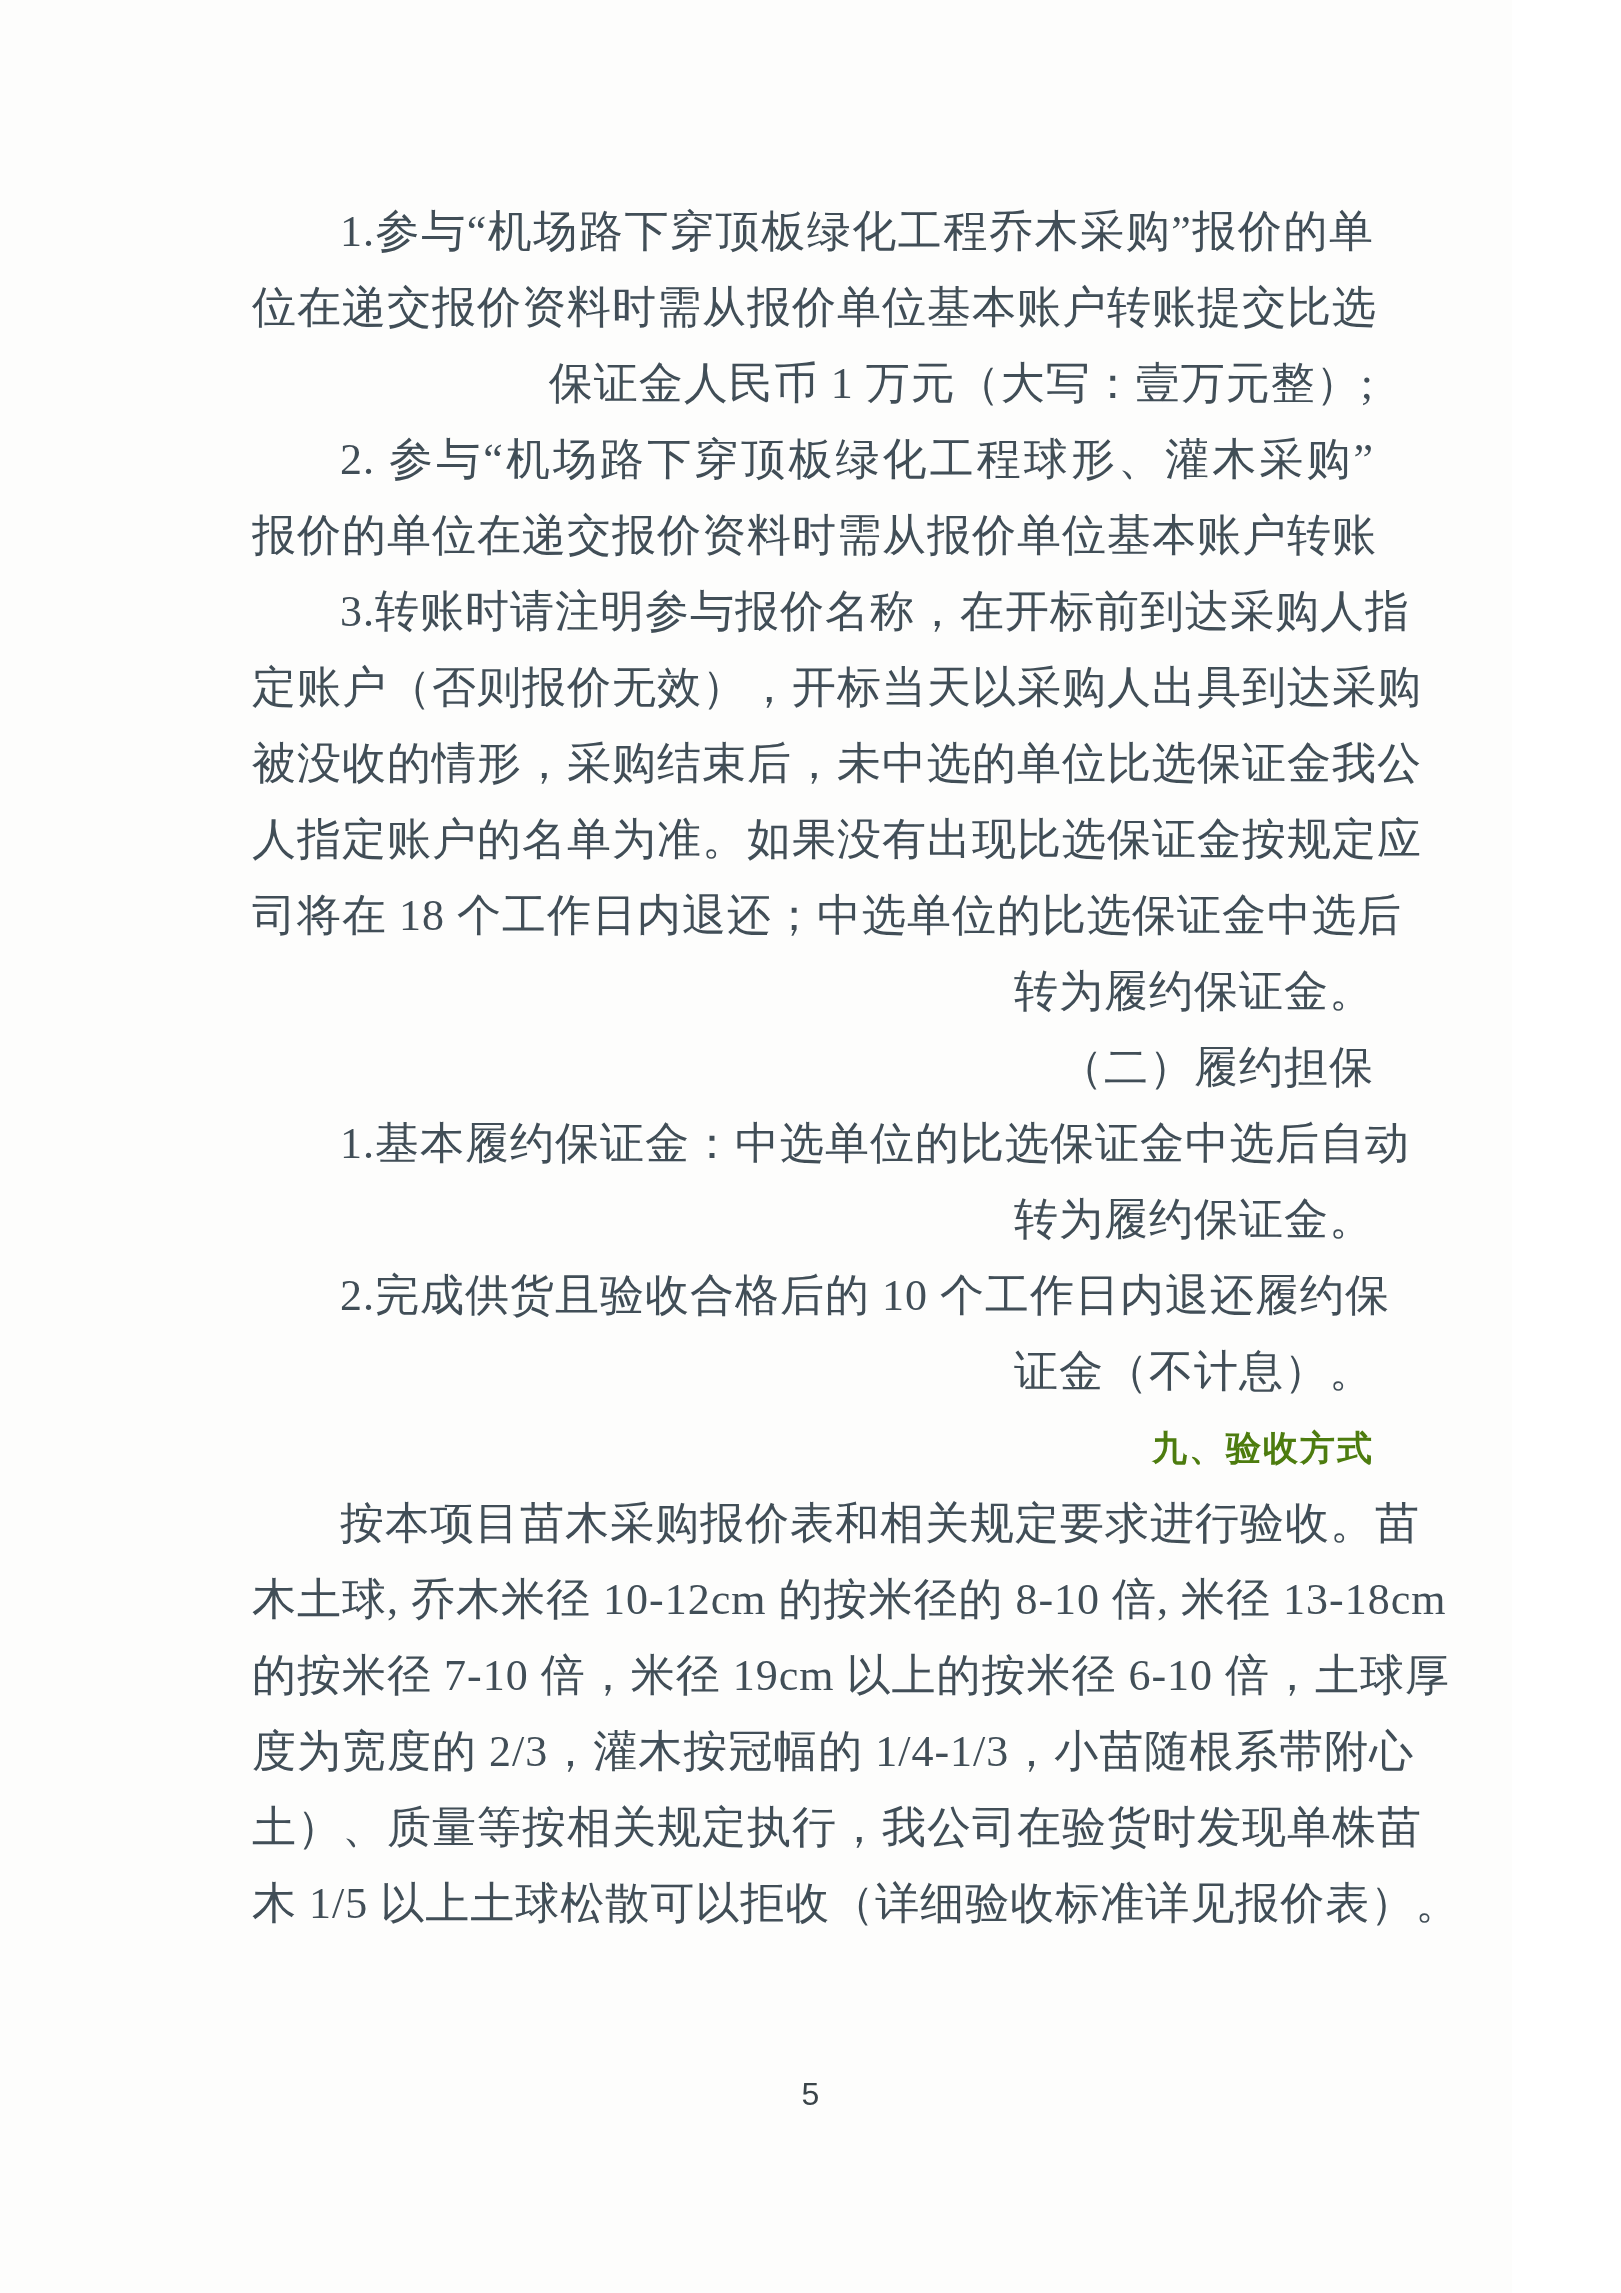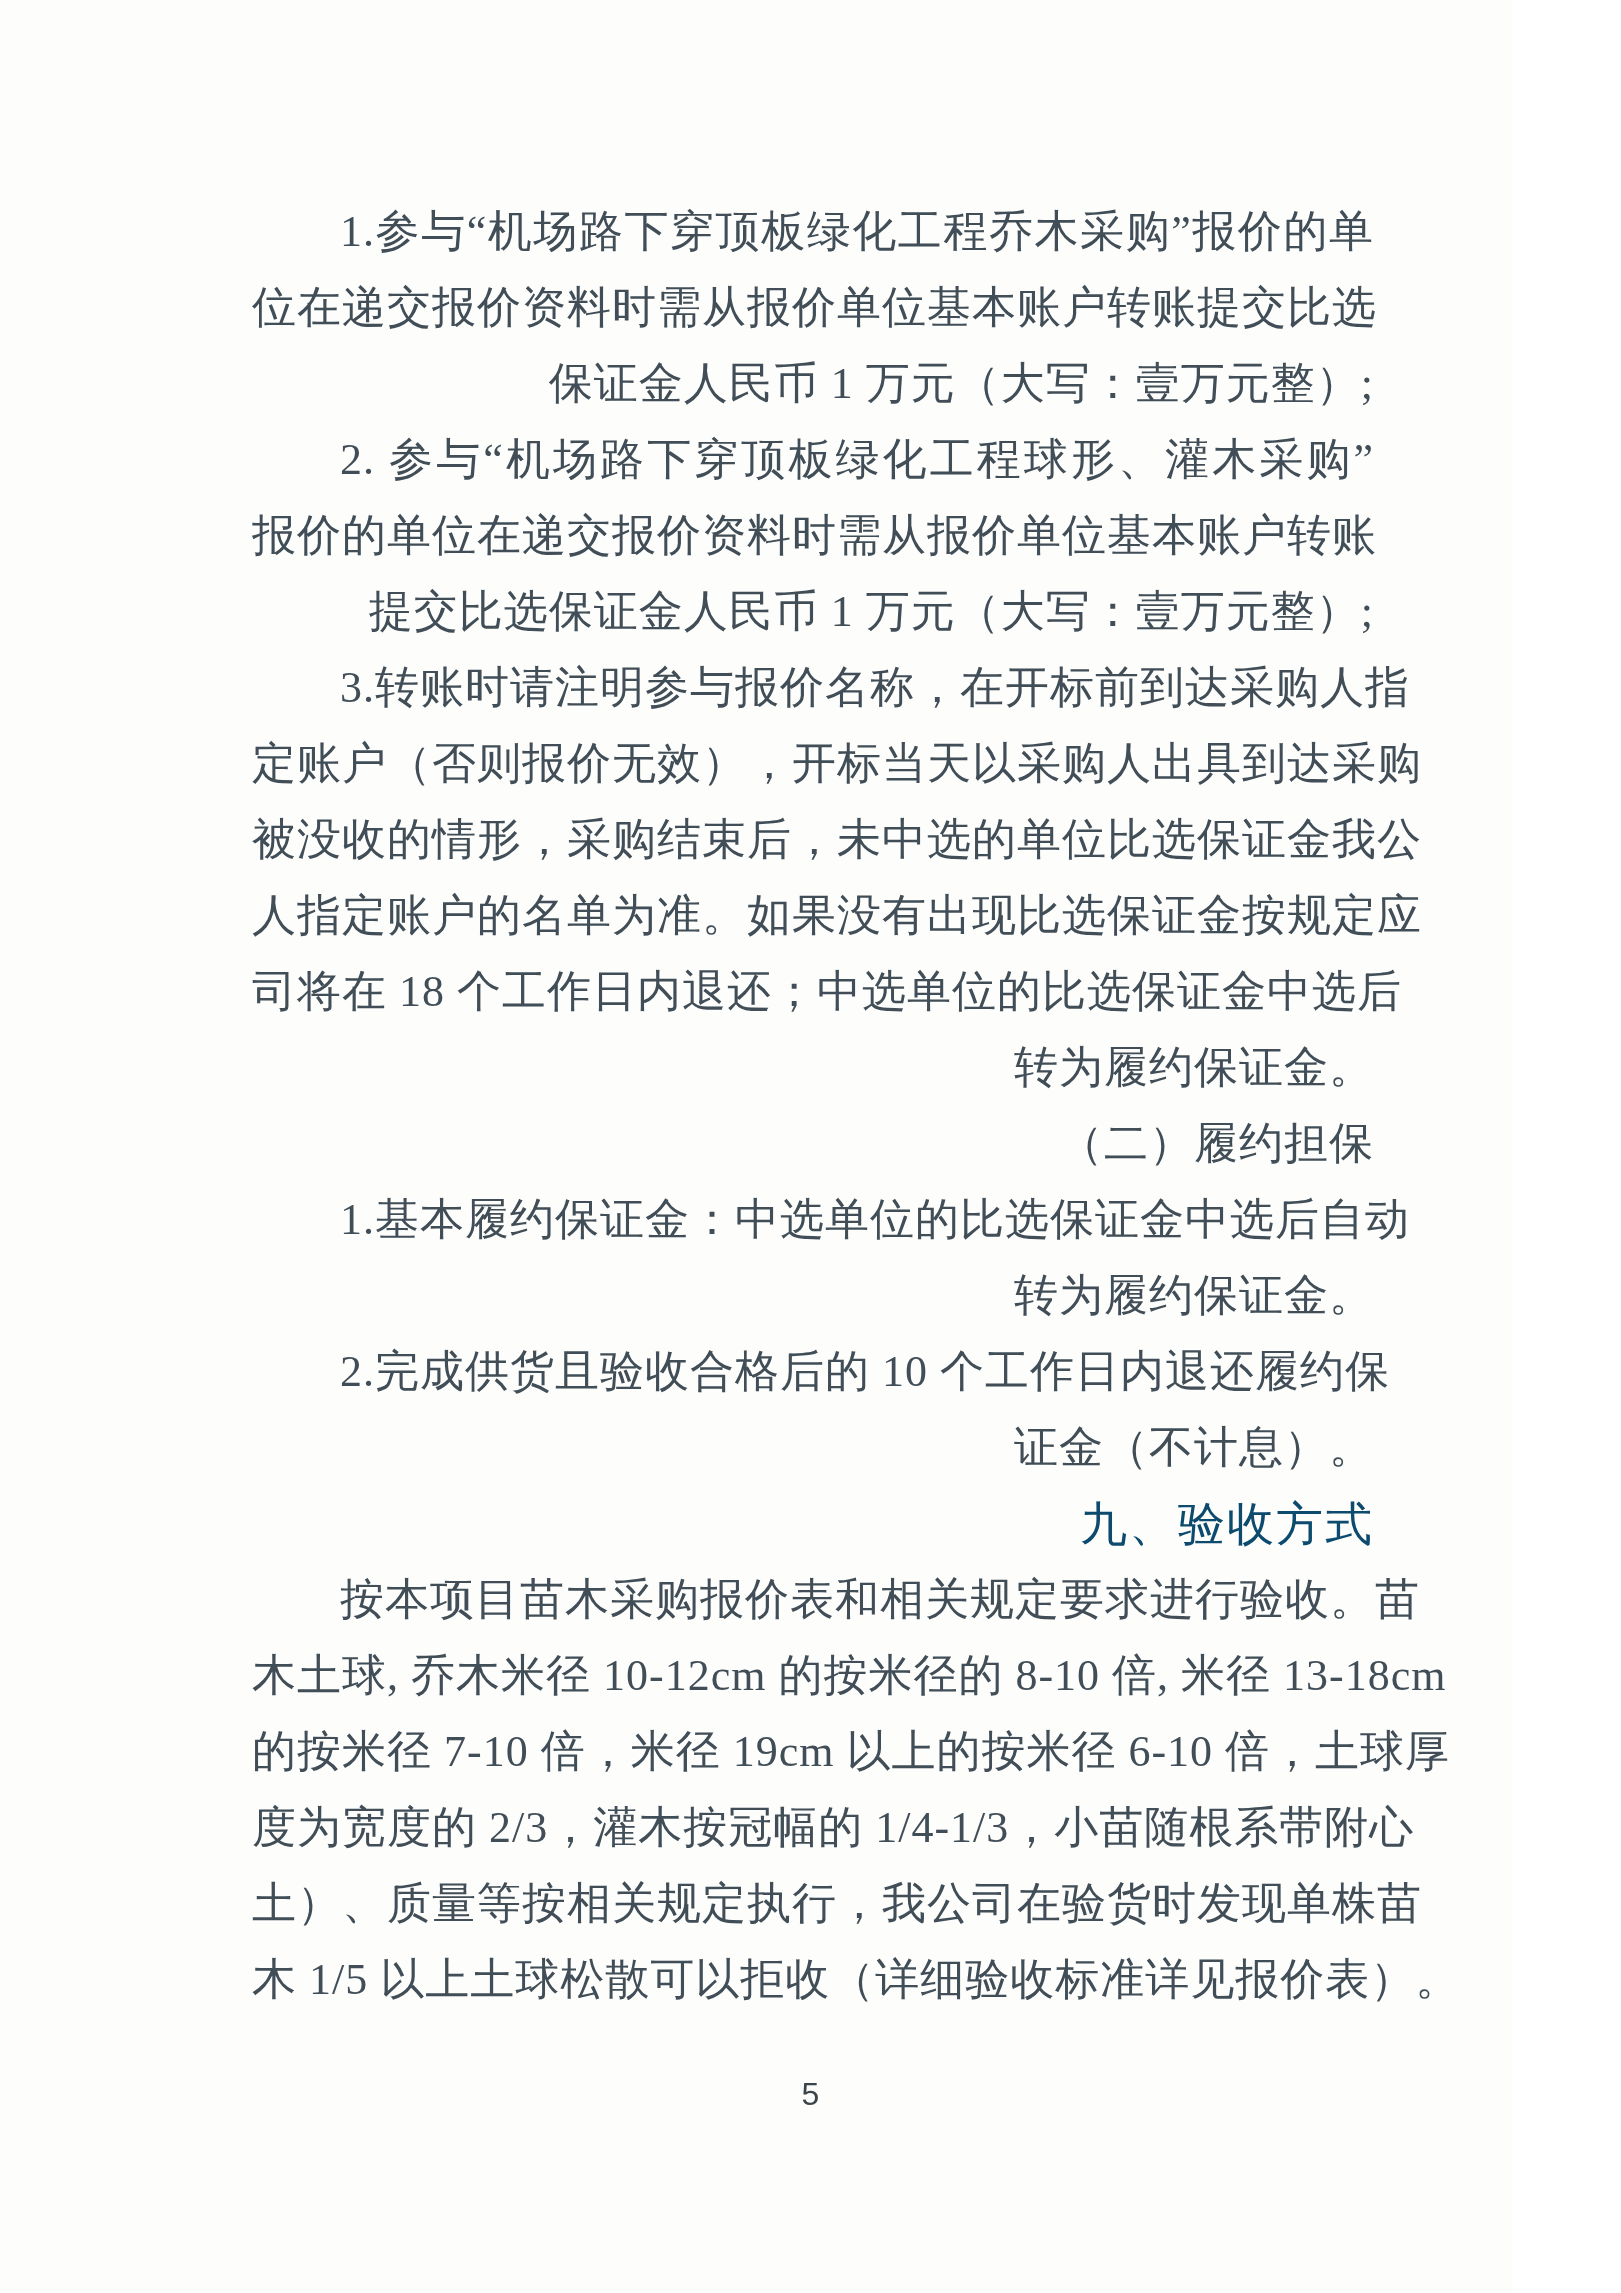--- a/index.html
+++ b/index.html
@@ -33,23 +33,23 @@
     text-justify:inter-ideograph;
   }
   
   .ln.indent{
     padding-left:88px;
   }
   
   .ln.heading{
     padding-left:64px;
     font-family:"Liberation Sans","DejaVu Sans",sans-serif;
-    font-weight:400;
-    font-size:47px;
-    color:#0c4a6e;
+    font-weight:700;
+    font-size:35px;
+    color:#4d7c0f;
     letter-spacing:2px;
   }
   .page-number{
     position:absolute;
     top:2076px;
     left:0;
     width:1621px;
     text-align:center;
     font-size:32px;
     color:#3a4449;
@@ -59,21 +59,20 @@
 </head>
 <body>
 
 <div class="page">
   <div class="text-block">
     <div class="ln indent j">1.参与“机场路下穿顶板绿化工程乔木采购”报价的单</div>
     <div class="ln j">位在递交报价资料时需从报价单位基本账户转账提交比选</div>
     <div class="ln">保证金人民币 1 万元（大写：壹万元整）;</div>
     <div class="ln indent j">2. 参与“机场路下穿顶板绿化工程球形、灌木采购”</div>
     <div class="ln j">报价的单位在递交报价资料时需从报价单位基本账户转账</div>
-    <div class="ln">提交比选保证金人民币 1 万元（大写：壹万元整）;</div>
     <div class="ln indent j">3.转账时请注明参与报价名称，在开标前到达采购人指</div>
     <div class="ln j">定账户（否则报价无效），开标当天以采购人出具到达采购</div>
     <div class="ln j">被没收的情形，采购结束后，未中选的单位比选保证金我公</div>
     <div class="ln j">人指定账户的名单为准。如果没有出现比选保证金按规定应</div>
     <div class="ln j">司将在 18 个工作日内退还；中选单位的比选保证金中选后</div>
     <div class="ln">转为履约保证金。</div>
     <div class="ln indent">（二）履约担保</div>
     <div class="ln indent j">1.基本履约保证金：中选单位的比选保证金中选后自动</div>
     <div class="ln">转为履约保证金。</div>
     <div class="ln indent j">2.完成供货且验收合格后的 10 个工作日内退还履约保</div>

